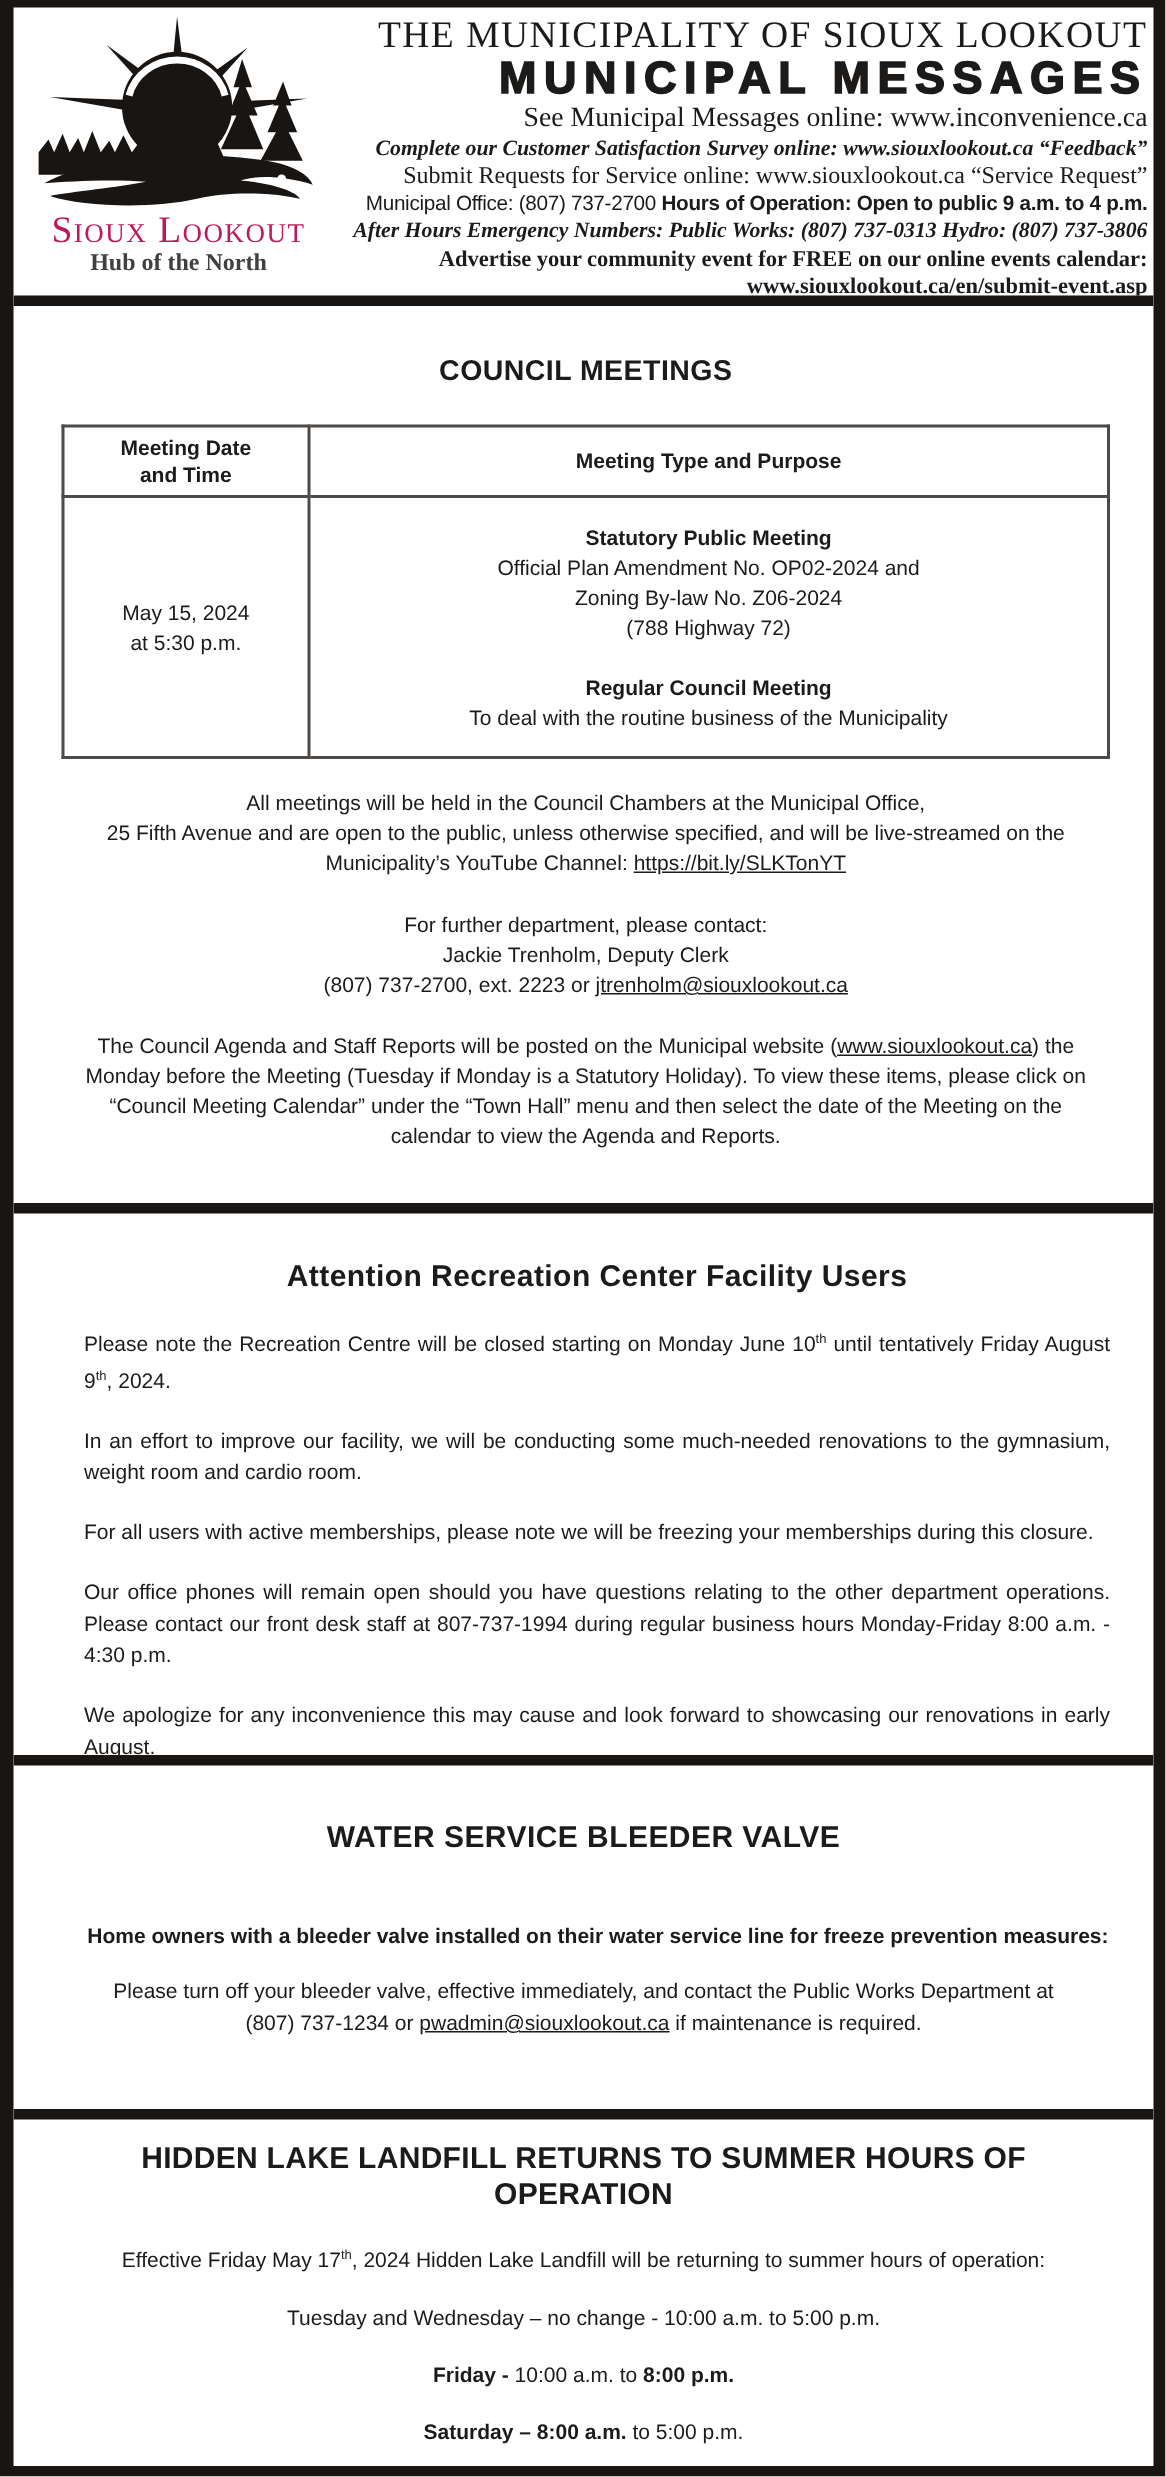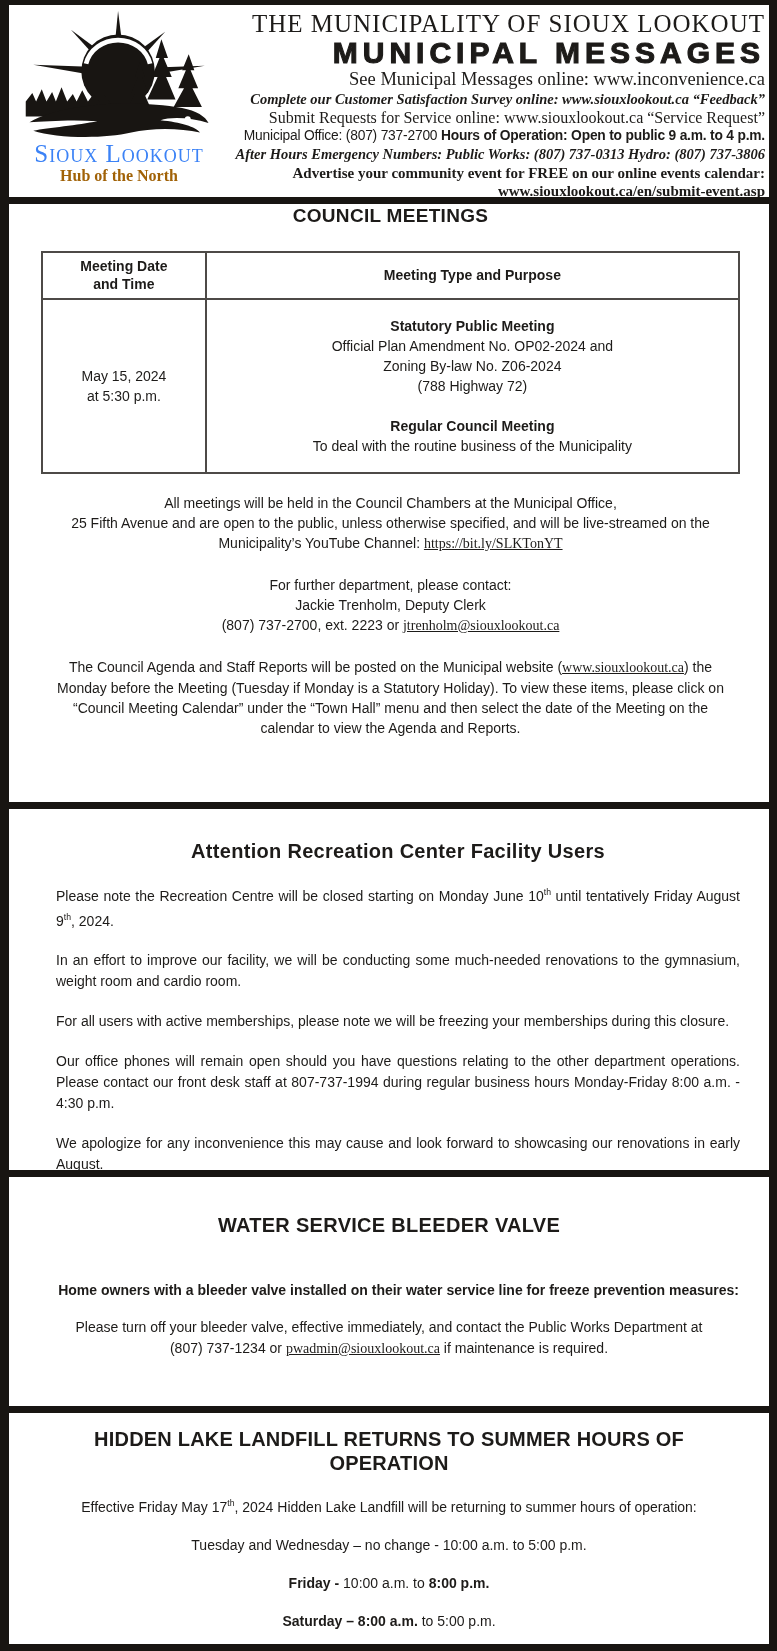--- a/index.html
+++ b/index.html
@@ -14,48 +14,48 @@
   }
   .section { border-bottom:7px solid #181512; overflow:hidden; }
   .section:last-child { border-bottom:none; }
 
   
   .masthead { height:199px; display:flex; }
   .logo-block { width:220px; flex:0 0 220px; padding-top:6px; text-align:center; }
   .logo-art { display:block; margin:0 auto; }
   .logo-name {
     font-family:"Liberation Serif", serif; font-variant:small-caps;
-    font-size:25px; line-height:25px; letter-spacing:1px; color:#3b82f6;
+    font-size:25px; line-height:25px; letter-spacing:1px; color:#be185d;
   }
   .logo-tag {
     font-family:"Liberation Serif", serif; font-weight:bold;
-    font-size:16px; line-height:19px; color:#a16207;
+    font-size:16px; line-height:19px; color:#404040;
   }
   .mast-text { flex:1; text-align:right; padding:6px 4px 0 0; }
   .h-title1 { font-family:"Liberation Serif", serif; font-size:25px; line-height:26px; letter-spacing:1px; }
   .h-title2 { font-size:30px; line-height:32px; font-weight:bold; letter-spacing:5px;
               -webkit-text-stroke:1.1px #1d1b19; }
   .h-online  { font-family:"Liberation Serif", serif; font-size:18.5px; line-height:21px; }
   .h-survey  { font-family:"Liberation Serif", serif; font-weight:bold; font-style:italic; font-size:14.5px; line-height:18px; }
   .h-service { font-family:"Liberation Serif", serif; font-size:16px; line-height:19px; }
   .h-office  { font-size:13.8px; line-height:18px; letter-spacing:-0.2px; white-space:nowrap; }
   .h-emerg   { font-family:"Liberation Serif", serif; font-weight:bold; font-style:italic; font-size:14.5px; line-height:19px; }
   .h-ad, .h-url { font-family:"Liberation Serif", serif; font-weight:bold; font-size:15px; line-height:18px; }
 
   
   h2.sec-title { text-align:center; font-size:19px; line-height:24px; font-weight:bold; letter-spacing:0.3px; }
   .center { text-align:center; }
   .just   { text-align:justify; }
   .b { font-weight:bold; }
-  .u { text-decoration:underline;font-family:Liberation Serif, serif; }
+  .u { text-decoration:underline; }
   sup { font-size:62%; }
 
   
   .council { height:605px; padding:0 29px 0 32px; }
-  .council h2 { }
+  .council h2 { margin-top:32px; }
   table.meetings { width:100%; border-collapse:collapse; margin-top:23px;border-radius:16px; }
   table.meetings th, table.meetings td {
     border:2px solid #4d4a47; font-size:14px; text-align:center; vertical-align:middle;
   }
   table.meetings th { font-weight:bold; line-height:17.5px; padding:5px 4px; }
   table.meetings col.c1 { width:23.5%; }
   table.meetings td { line-height:20px; padding:16px 8px; }
   .council p { font-size:14px; line-height:20px; }
   .p-loc { margin-top:19px; }
   .p-contact { margin-top:21px; }

